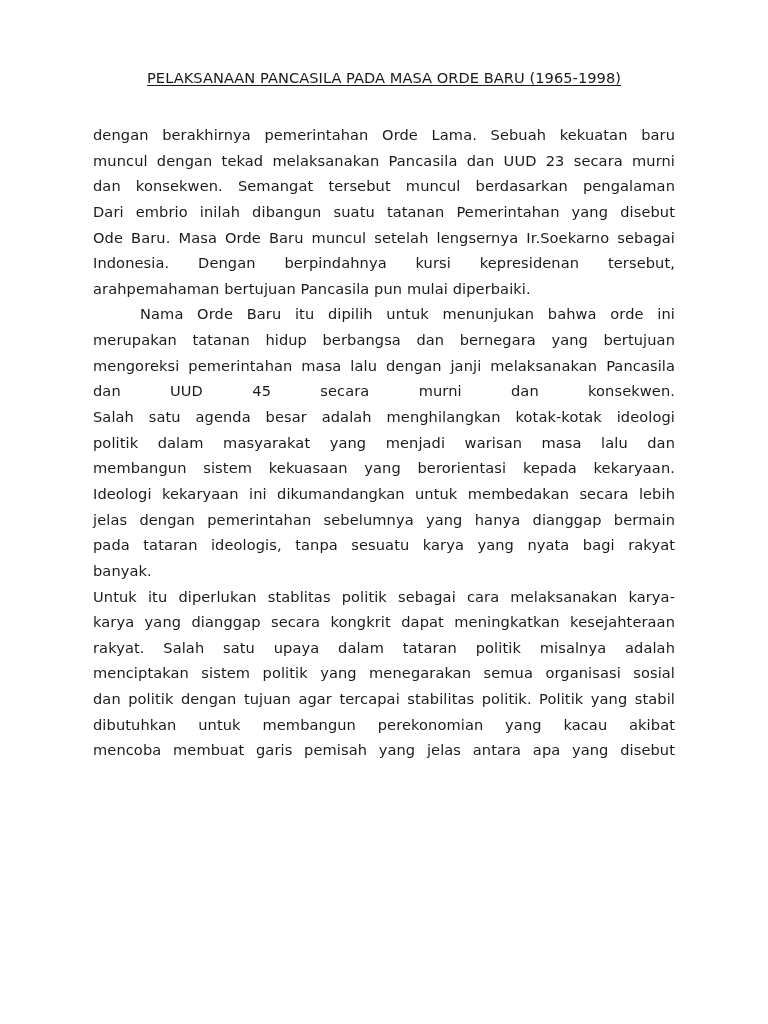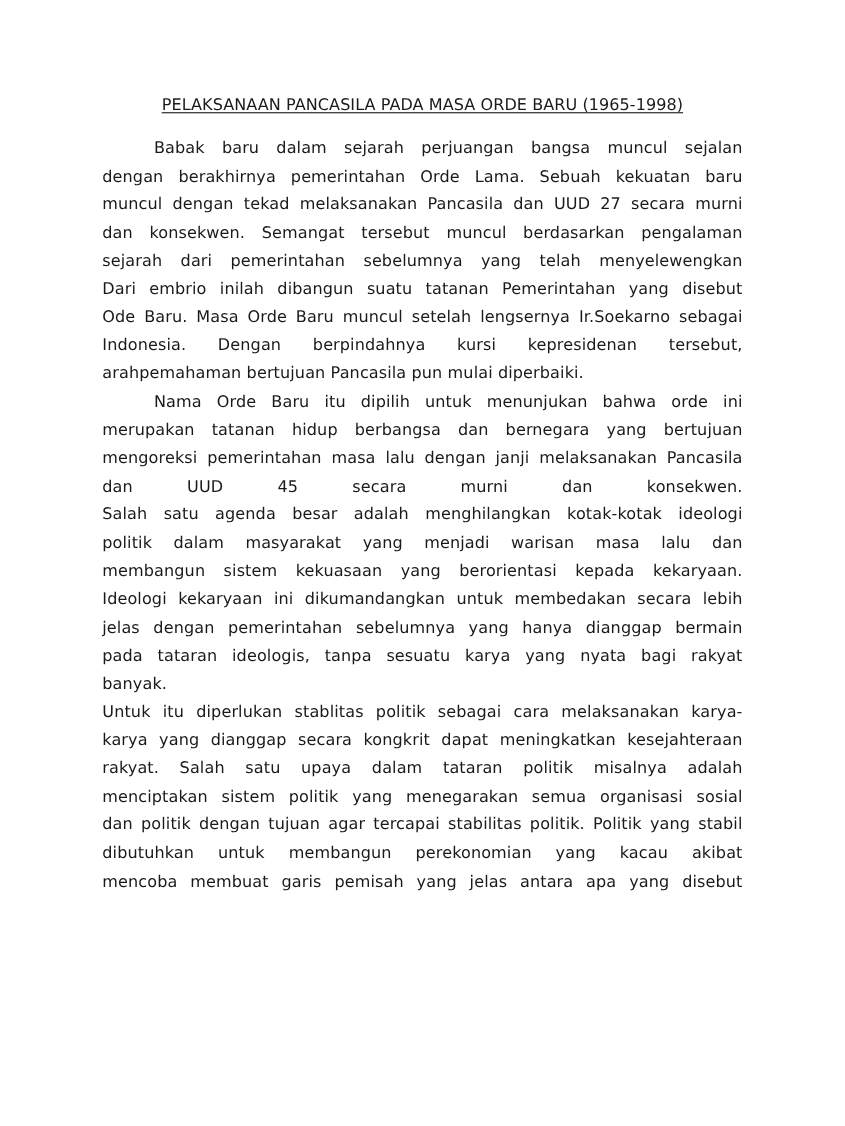--- a/index.html
+++ b/index.html
@@ -18,21 +18,21 @@
     .page {
       position: absolute;
       left: 0;
       top: 0;
       width: 768px;
       height: 1024px;
       background: #ffffff;
     }
     .title {
       position: absolute;
-      top: 86px;
+      top: 68px;
       left: 93px;
       width: 582px;
       text-align: center;
       font-size: 14.6px;
       line-height: 20px;
       text-decoration: underline;
       text-underline-offset: 2px;
       letter-spacing: 0.05px;
       white-space: nowrap;
     }
@@ -58,25 +58,23 @@
     .line.last {
       text-align-last: left;
     }
   </style>
 </head>
 <body>
 
 <div class="page">
   <div class="title">PELAKSANAAN PANCASILA PADA MASA ORDE BARU (1965-1998)</div>
   <div class="body" id="doc-body">
-      <span class="line indent">Babak baru dalam sejarah perjuangan bangsa muncul sejalan</span>
       <span class="line">dengan berakhirnya pemerintahan Orde Lama. Sebuah kekuatan baru</span>
-      <span class="line">muncul dengan tekad melaksanakan Pancasila dan UUD 27 secara murni</span>
+      <span class="line">muncul dengan tekad melaksanakan Pancasila dan UUD 23 secara murni</span>
       <span class="line">dan konsekwen. Semangat tersebut muncul berdasarkan pengalaman</span>
-      <span class="line">sejarah dari pemerintahan sebelumnya yang telah menyelewengkan</span>
       <span class="line">Dari embrio inilah dibangun suatu tatanan Pemerintahan yang disebut</span>
       <span class="line">Ode Baru. Masa Orde Baru muncul setelah lengsernya Ir.Soekarno sebagai</span>
       <span class="line">Indonesia. Dengan berpindahnya kursi kepresidenan tersebut,</span>
       <span class="line last">arahpemahaman bertujuan Pancasila pun mulai diperbaiki.</span>
       <span class="line indent">Nama  Orde Baru itu dipilih untuk menunjukan bahwa orde ini</span>
       <span class="line">merupakan tatanan hidup berbangsa dan bernegara yang bertujuan</span>
       <span class="line">mengoreksi pemerintahan masa lalu dengan janji melaksanakan Pancasila</span>
       <span class="line">dan UUD 45 secara murni dan konsekwen.</span>
       <span class="line">Salah satu agenda besar adalah menghilangkan kotak-kotak ideologi</span>
       <span class="line">politik dalam masyarakat yang menjadi warisan masa lalu dan</span>

